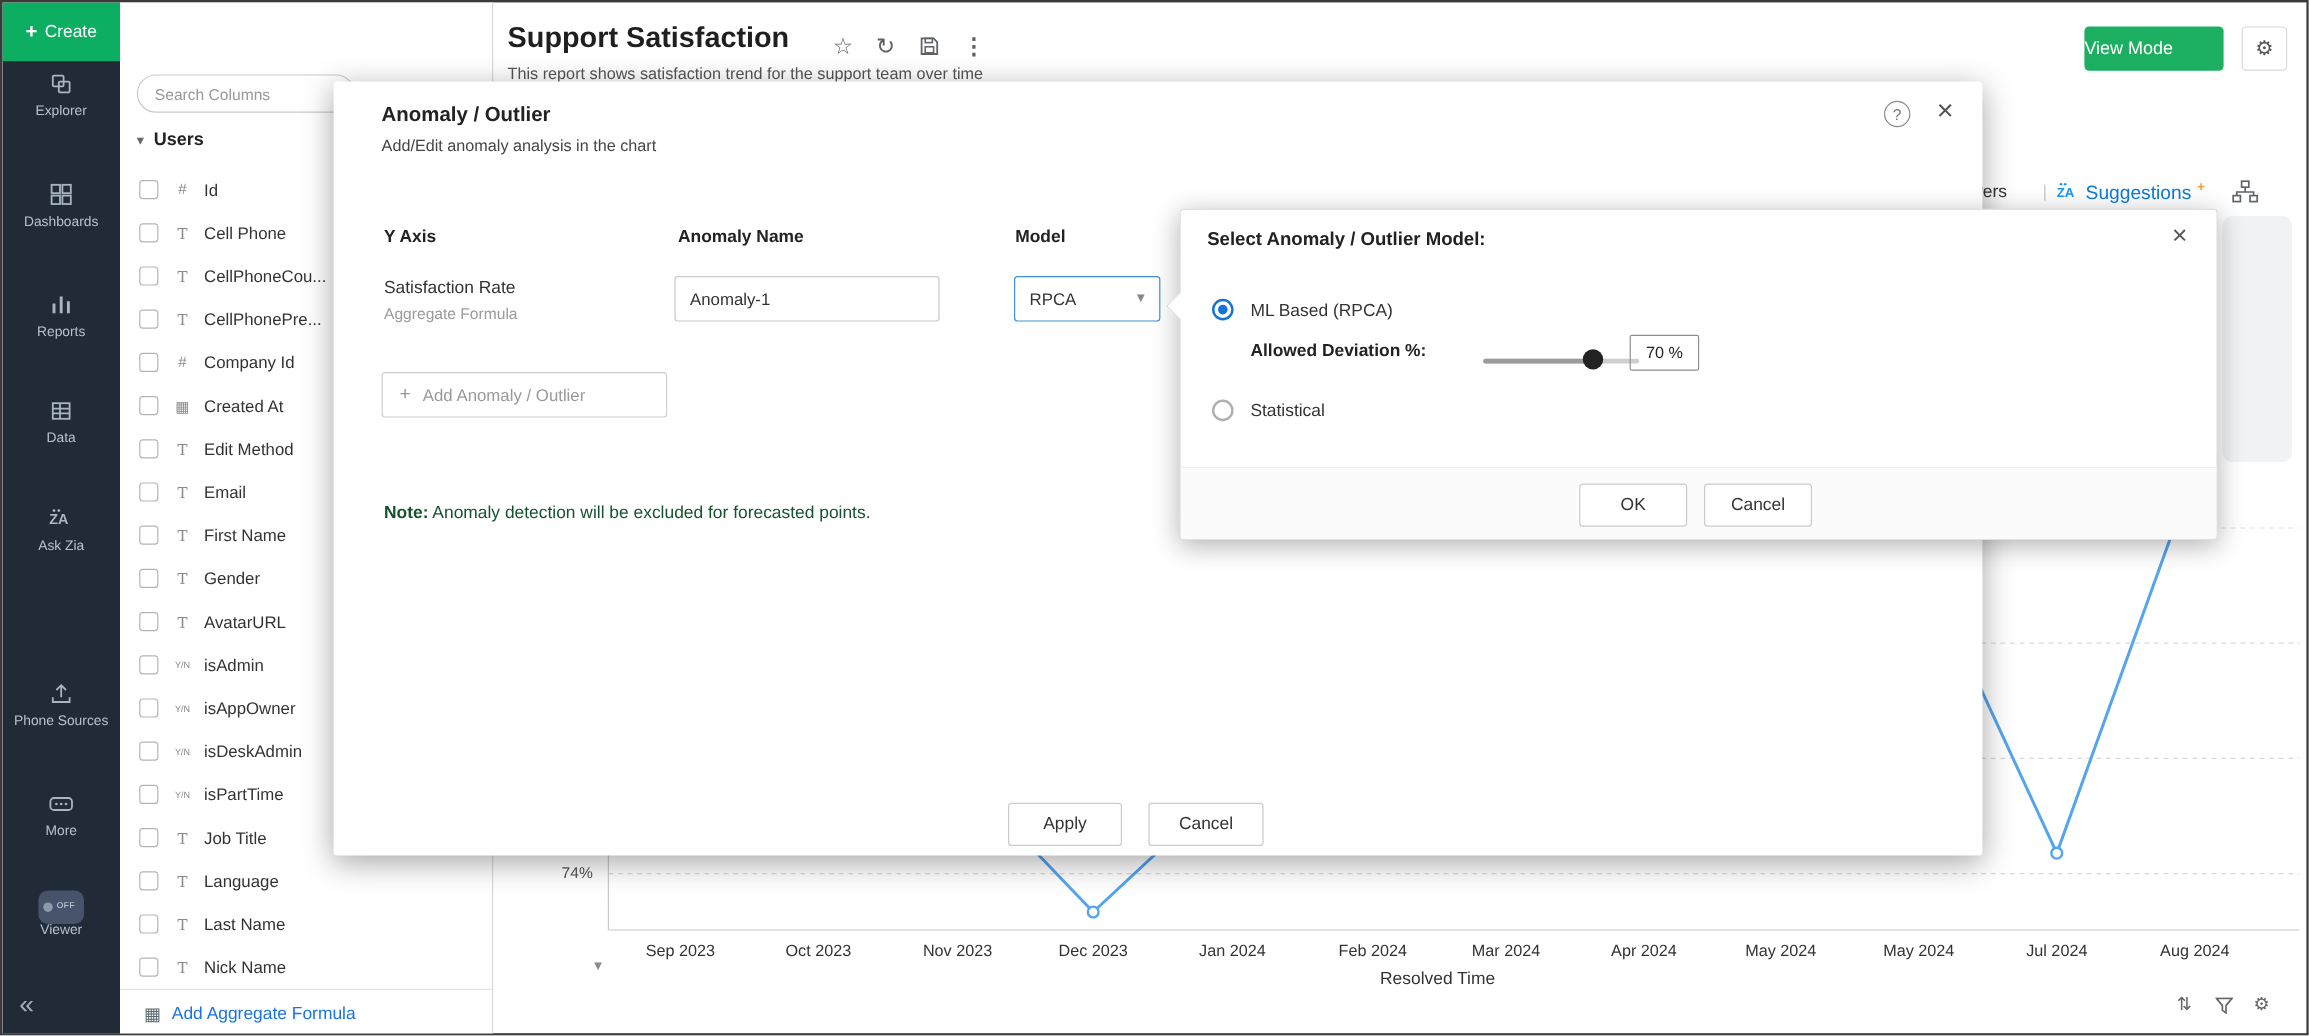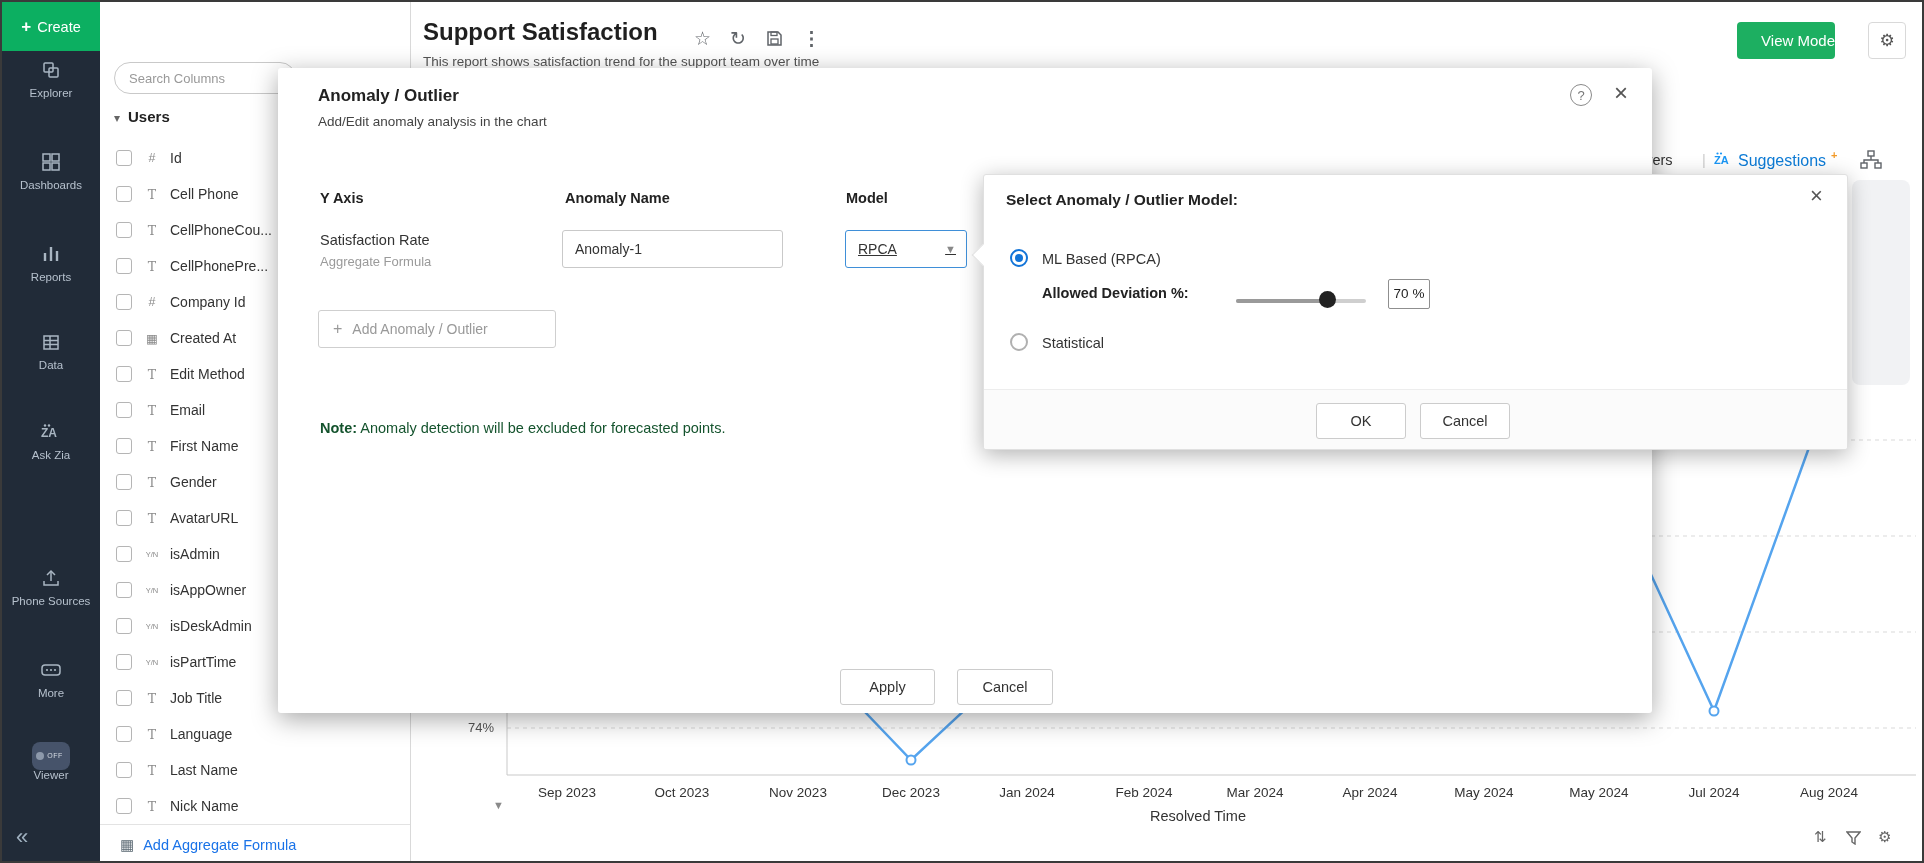--- a/index.html
+++ b/index.html
@@ -34,21 +34,21 @@
   #vscroll-thumb { left:397px; top:100px; width:6px; height:330px; background:#c6c6c6; border-radius:3px; }
   #vscroll-arrow { left:393px; top:797px; color:#8a8a8a; font-size:11px; cursor:pointer; }
   #col-footer { left:0; top:822px; width:310px; height:41px; border-top:1px solid #e3e3e3; background:#fff; display:flex; align-items:center; cursor:pointer; }
   #col-footer .ficon { margin-left:20px; color:#5a6872; font-size:15px; }
   #col-footer .ftext { margin-left:9px; color:#1a73e8; font-size:14.5px; }
 
   
   #page-title { left:421px; top:16px; font-size:24px; font-weight:bold; color:#1f1f1f; }
   .hicon { top:25px; font-size:19px; color:#5f6368; cursor:pointer; }
   #subtitle { left:421px; top:52px; font-size:13.5px; color:#555; }
-  #view-mode-btn { left:1735px; top:20px; width:98px; height:37px; background:#1daf61; color:#fff; border-radius:4px; font-size:15px; display:flex; align-items:center; justify-content:flex-end; cursor:pointer; }
+  #view-mode-btn { left:1735px; top:20px; width:116px; height:37px; background:#1daf61; color:#fff; border-radius:4px; font-size:15px; display:flex; align-items:center; justify-content:flex-start; cursor:pointer; }
   #settings-btn { left:1866px; top:20px; width:38px; height:37px; border:1px solid #d9d9d9; border-radius:4px; color:#555; font-size:17px; display:flex; align-items:center; justify-content:center; cursor:pointer; background:#fff; }
 
   
   .tb { top:150px; font-size:14.5px; color:#333; z-index:1; }
   #tb-divider1 { left:1700px; color:#ccc; }
   #suggestions { left:1712px; top:149px; display:flex; align-items:center; gap:5px; color:#0c7bd6; cursor:pointer; z-index:1; }
   #suggestions .spark { color:#f29a29; font-size:11px; font-weight:bold; position:relative; top:-6px; }
   #hier-icon { left:1858px; top:148px; z-index:1; cursor:pointer; }
   #right-rail { left:1850px; top:178px; width:58px; height:205px; background:#f1f2f4; border-radius:8px; z-index:1; }
 
@@ -63,21 +63,21 @@
   #modal { left:276px; top:66px; width:1374px; height:645px; background:#fff; border-radius:3px; box-shadow:0 6px 26px rgba(0,0,0,.35); z-index:10; }
   #modal-title { left:40px; top:18px; font-size:17px; font-weight:bold; color:#222; }
   #modal-subtitle { left:40px; top:46px; font-size:13.5px; color:#444; }
   #modal-help { left:1292px; top:16px; width:22px; height:22px; border:1.5px solid #8a8a8a; border-radius:50%; color:#777; font-size:13px; display:flex; align-items:center; justify-content:center; cursor:pointer; }
   .close-x { font-size:24px; color:#555; cursor:pointer; line-height:1; }
   #modal-close { left:1336px; top:13px; }
   .mcol-h { top:122px; font-size:14.5px; font-weight:bold; color:#222; }
   #yaxis-name { left:42px; top:164px; font-size:14.5px; color:#333; }
   #yaxis-sub { left:42px; top:186px; font-size:13px; color:#9a9a9a; }
   #anomaly-input { left:284px; top:162px; width:221px; height:38px; border:1px solid #c9c9c9; border-radius:3px; padding:0 12px; font-size:14px; color:#333; font-family:inherit; outline:none; }
-  #model-select { left:567px; top:162px; width:122px; height:38px; border:1px solid #3f8fd8; border-radius:3px; display:flex; align-items:center; justify-content:space-between; padding:0 10px 0 12px; font-size:14px; color:#333; cursor:pointer; background:#fff;text-decoration:underline; }
+  #model-select { left:567px; top:162px; width:122px; height:38px; border:1px solid #3f8fd8; border-radius:3px; display:flex; align-items:center; justify-content:space-between; padding:0 10px 0 12px; font-size:14px; color:#333; cursor:pointer; background:#fff; }
   #model-select .chev { color:#888; font-size:11px; }
   #add-anomaly-btn { left:40px; top:242px; width:238px; height:38px; border:1px solid #cfcfcf; border-radius:3px; background:#fff; display:flex; align-items:center; gap:10px; padding-left:14px; color:#999; font-size:14px; cursor:pointer; }
   #add-anomaly-btn .plus { font-size:16px; }
   #modal-note { left:42px; top:352px; font-size:14.5px; color:#14532d; }
   .btn { border:1px solid #ccc; border-radius:3px; background:#fff; color:#333; font-size:14.5px; display:flex; align-items:center; justify-content:center; cursor:pointer; font-family:inherit; }
   #apply-btn { left:562px; top:601px; width:95px; height:36px; }
   #modal-cancel-btn { left:679px; top:601px; width:96px; height:36px; }
 
   
   #popover { left:981px; top:172px; width:865px; height:276px; background:#fff; border:1px solid #e0e0e0; border-radius:3px; box-shadow:0 5px 22px rgba(0,0,0,.3); z-index:20; }
@@ -87,21 +87,21 @@
   .radio { width:18px; height:18px; border-radius:50%; }
   .radio.sel { border:2px solid #1274d8; position:relative; }
   .radio.sel::after { content:""; position:absolute; left:3px; top:3px; width:8px; height:8px; border-radius:50%; background:#1274d8; }
   .radio.unsel { border:2px solid #b0b0b0; }
   #radio-ml { left:26px; top:74px; }
   #radio-ml-label { left:58px; top:76px; font-size:14.5px; color:#333; }
   #deviation-label { left:58px; top:110px; font-size:14.5px; font-weight:bold; color:#222; }
   #slider-track { left:252px; top:124px; width:130px; height:4px; background:#cfcfcf; border-radius:2px; cursor:pointer; }
   #slider-fill { left:252px; top:124px; width:91px; height:4px; background:#9a9a9a; border-radius:2px; }
   #slider-knob { left:335px; top:116px; width:17px; height:17px; border-radius:50%; background:#222; cursor:pointer; }
-  #deviation-value { left:404px; top:104px; width:42px; height:30px; border:1px solid #8f8f8f; border-radius:2px; font-size:13.5px; color:#222; text-align:center; line-height:28px; }
+  #deviation-value { left:374px; top:104px; width:58px; height:30px; border:1px solid #8f8f8f; border-radius:2px; font-size:13.5px; color:#222; text-align:center; line-height:28px; }
   #radio-stat { left:26px; top:158px; }
   #radio-stat-label { left:58px; top:160px; font-size:14.5px; color:#333; }
   #popover-footer { left:0; top:214px; width:863px; height:60px; background:#fbfbfb; border-top:1px solid #ededed; border-radius:0 0 3px 3px; }
   #ok-btn { left:332px; top:228px; width:90px; height:36px; }
   #popover-cancel-btn { left:436px; top:228px; width:90px; height:36px; }
 </style>
 </head>
 <body>
 
 <div id="frame">

